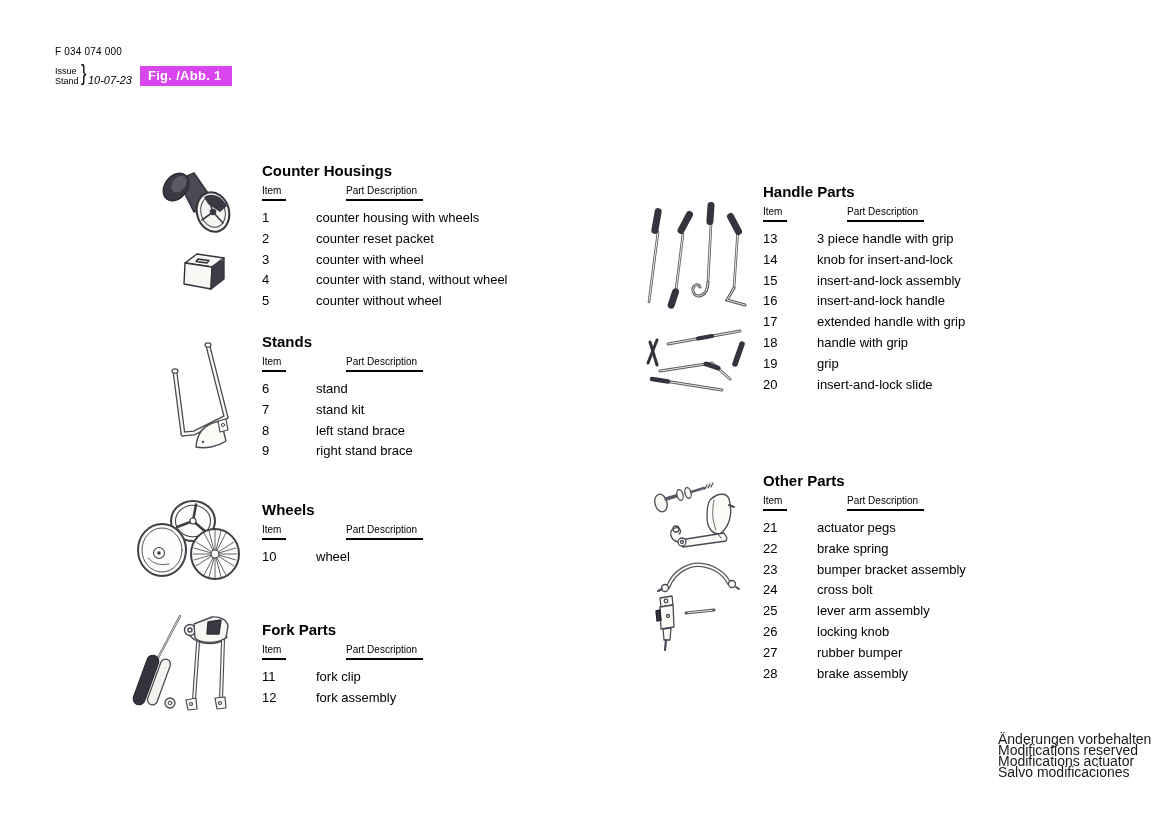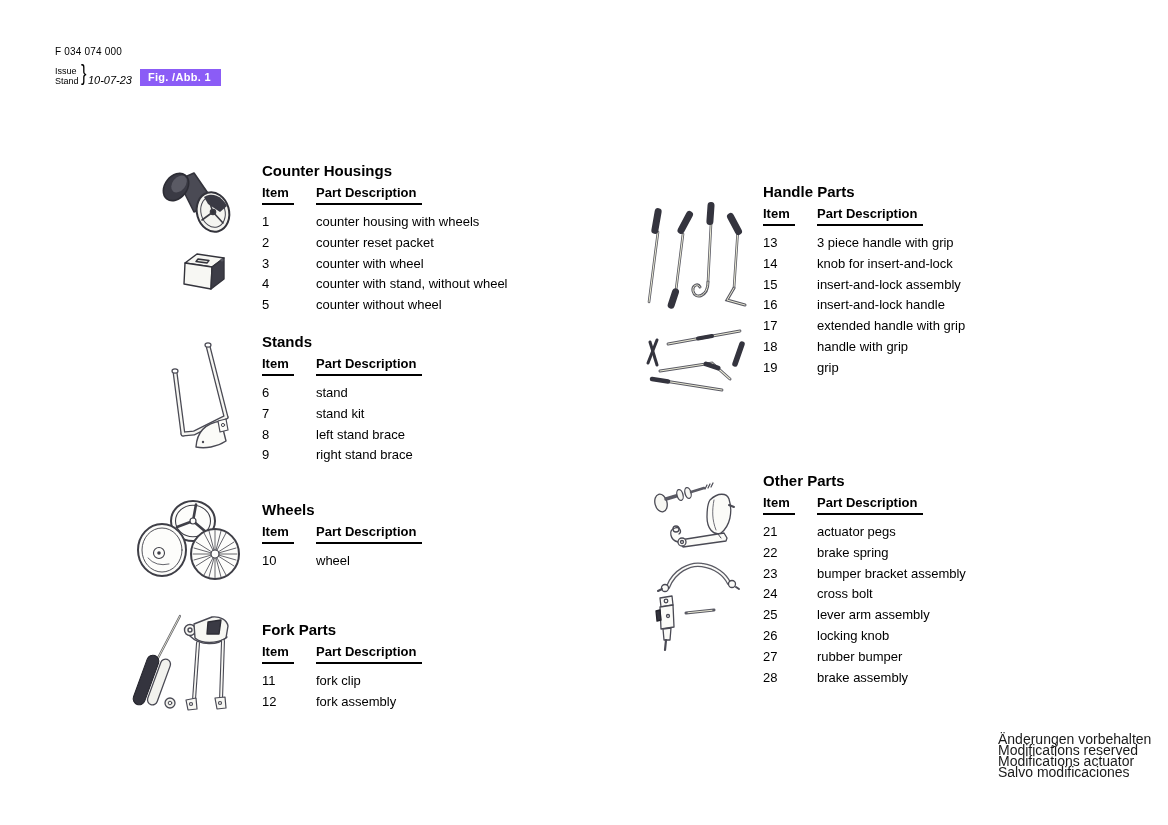--- a/index.html
+++ b/index.html
@@ -13,28 +13,28 @@
   .abs { position:absolute; }
 
   
   .doc-head { left:55px; top:46px; }
   .part-no { font-size:10px; letter-spacing:0.2px; }
   .issue-row { display:flex; align-items:flex-end; margin-top:3px; }
   .issue-stack { font-size:9px; line-height:9.5px; }
   .brace { font-size:22px; font-weight:300; margin:0 1px 0 1px; transform:scaleX(0.75); }
   .date { font-size:11px; margin-right:8px;font-style:italic; }
   .fig-box {
-    background:#8b5cf6; color:#fff; font-size:11px; font-weight:bold;
+    background:#d946ef; color:#fff; font-size:13px; font-weight:bold;
     padding:2px 10px 3px 8px; letter-spacing:0.3px;
   }
 
   
   .parts-section { position:absolute; width:290px;margin-top:16px; }
   .parts-section h2 { font-size:15px; line-height:18px; font-weight:bold; margin:0 0 5px 0; }
-  .thead { display:flex; font-size:13px; font-weight:bold; }
+  .thead { display:flex; font-size:10px; font-weight:normal;gap:30px; }
   .thead .item-h { width:54px; }
   .thead .item-h .ul { display:inline-block; border-bottom:2px solid #000; padding:0 5px 3px 0; }
   .thead .desc-h .ul { display:inline-block; border-bottom:2px solid #000; padding:0 6px 3px 0;text-align:center; }
   .rows { margin-top:7px; }
   .row { display:flex; font-size:13px; line-height:20.8px; }
   .row .num { width:54px; }
 
   
   .footer-notes { left:998px; top:734px; font-size:14px; line-height:11px; color:#1a1a1a; }
 
@@ -364,20 +364,24 @@
           <span class="desc">extended handle with grip</span>
         </div>
       <div class="row">
           <span class="num">18</span>
           <span class="desc">handle with grip</span>
         </div>
       <div class="row">
           <span class="num">19</span>
           <span class="desc">grip</span>
         </div>
+      <div class="row">
+          <span class="num">20</span>
+          <span class="desc">insert-and-lock slide</span>
+        </div>
     </div>
   </section>
 
   <section class="parts-section" style="left:763px; top:456px;">
     <h2>Other Parts</h2>
     <div class="thead">
       <span class="item-h"><span class="ul">Item</span></span>
       <span class="desc-h"><span class="ul">Part Description</span></span>
     </div>
     <div class="rows">

